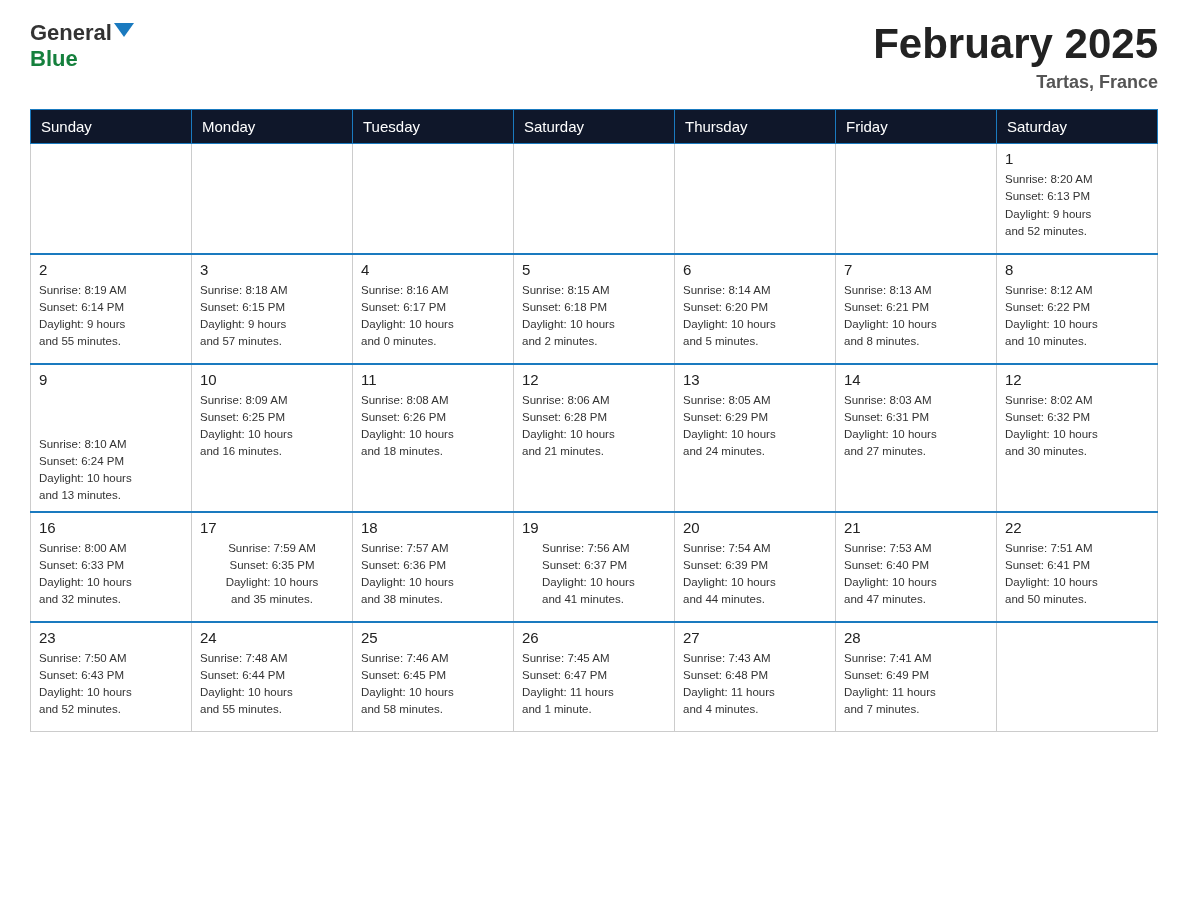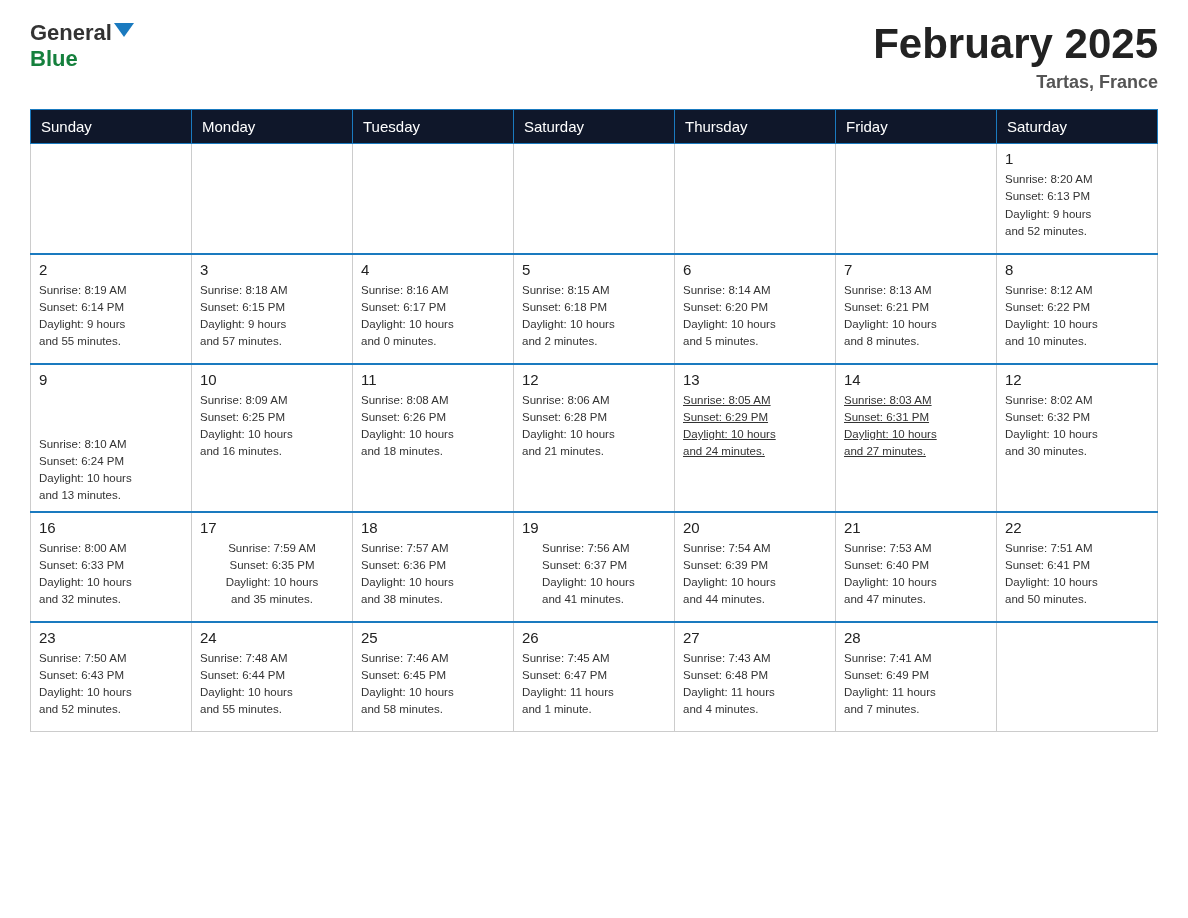--- a/index.html
+++ b/index.html
@@ -221,28 +221,28 @@
         </td>
         <td>
           <span class="day-number">12</span>
           <div class="day-info" style="white-space: pre-line;">Sunrise: 8:06 AM
 Sunset: 6:28 PM
 Daylight: 10 hours
 and 21 minutes.</div>
         </td>
         <td>
           <span class="day-number">13</span>
-          <div class="day-info" style="white-space: pre-line; text-decoration: underline;">Sunrise: 8:05 AM
+          <div class="day-info" style="white-space: pre-line;">Sunrise: 8:05 AM
 Sunset: 6:29 PM
 Daylight: 10 hours
 and 24 minutes.</div>
         </td>
         <td>
           <span class="day-number">14</span>
-          <div class="day-info" style="white-space: pre-line; text-decoration: underline;">Sunrise: 8:03 AM
+          <div class="day-info" style="white-space: pre-line;">Sunrise: 8:03 AM
 Sunset: 6:31 PM
 Daylight: 10 hours
 and 27 minutes.</div>
         </td>
         <td>
           <span class="day-number">12</span>
           <div class="day-info" style="white-space: pre-line;">Sunrise: 8:02 AM
 Sunset: 6:32 PM
 Daylight: 10 hours
 and 30 minutes.</div>

